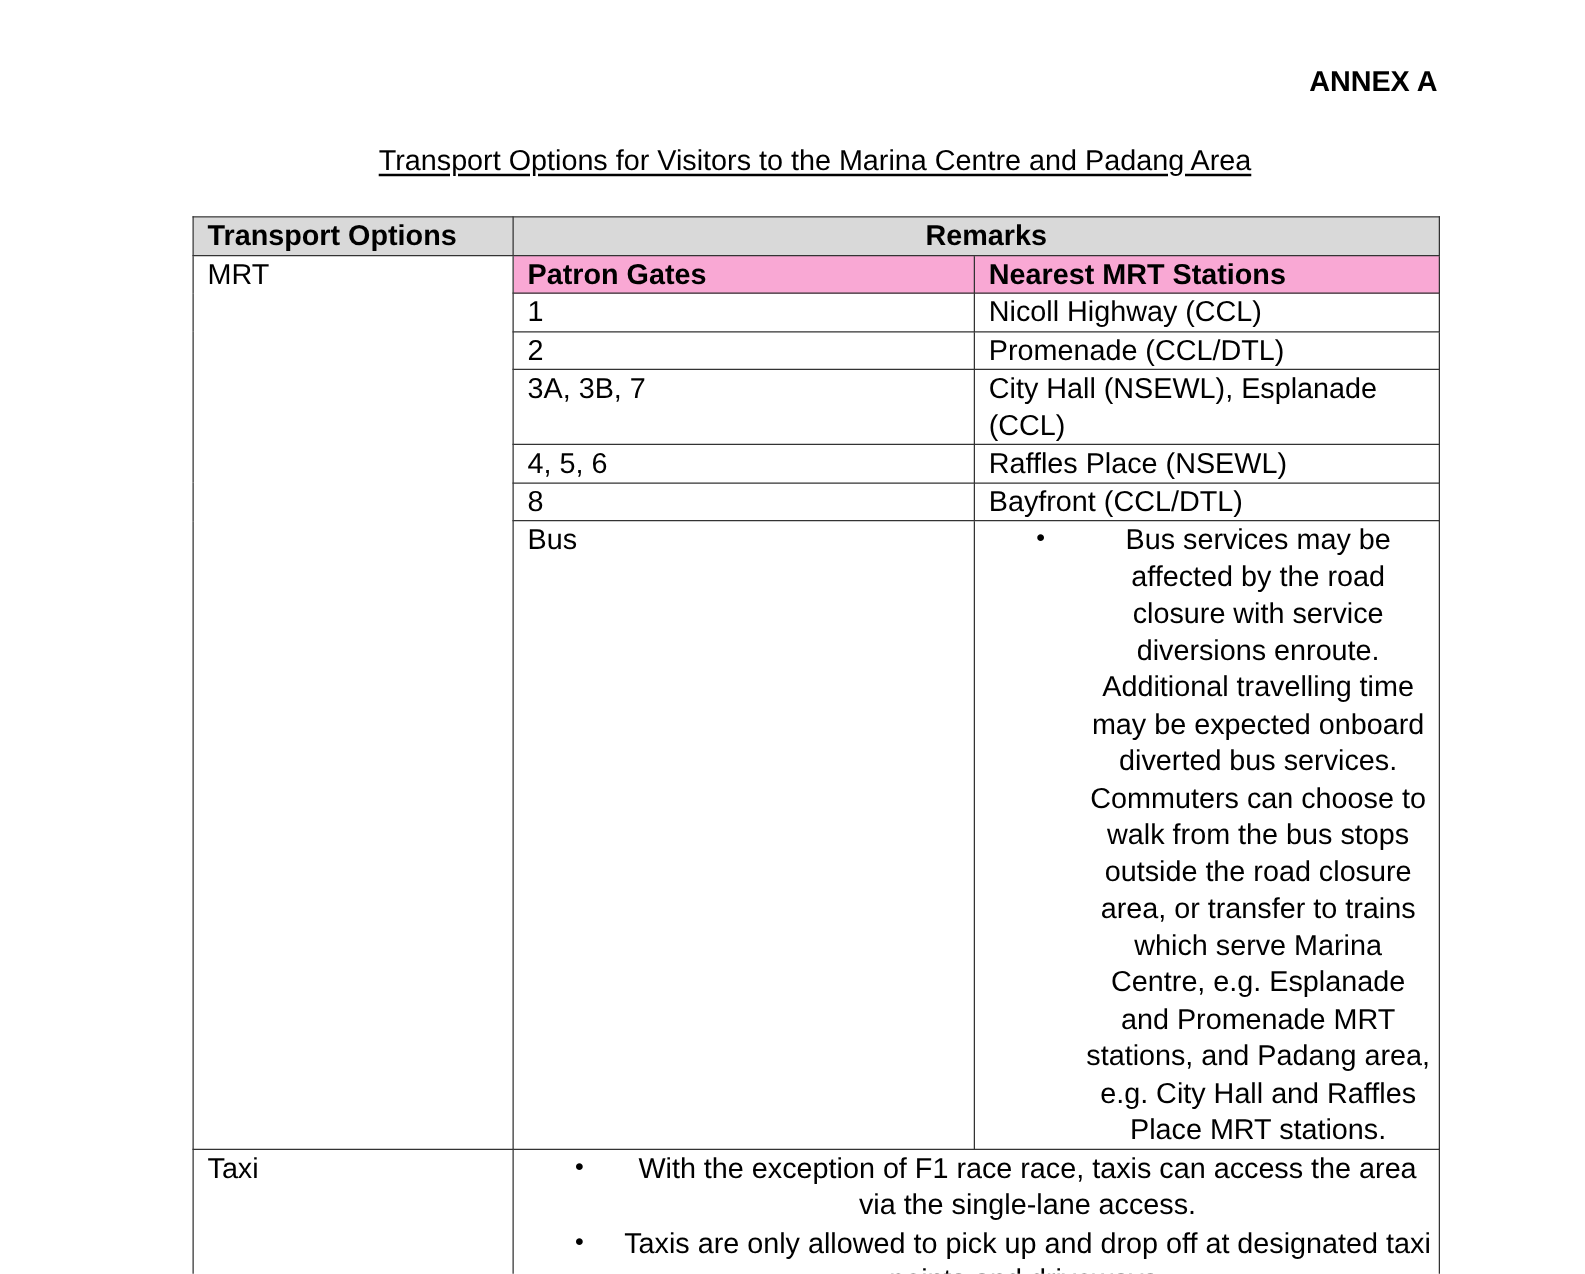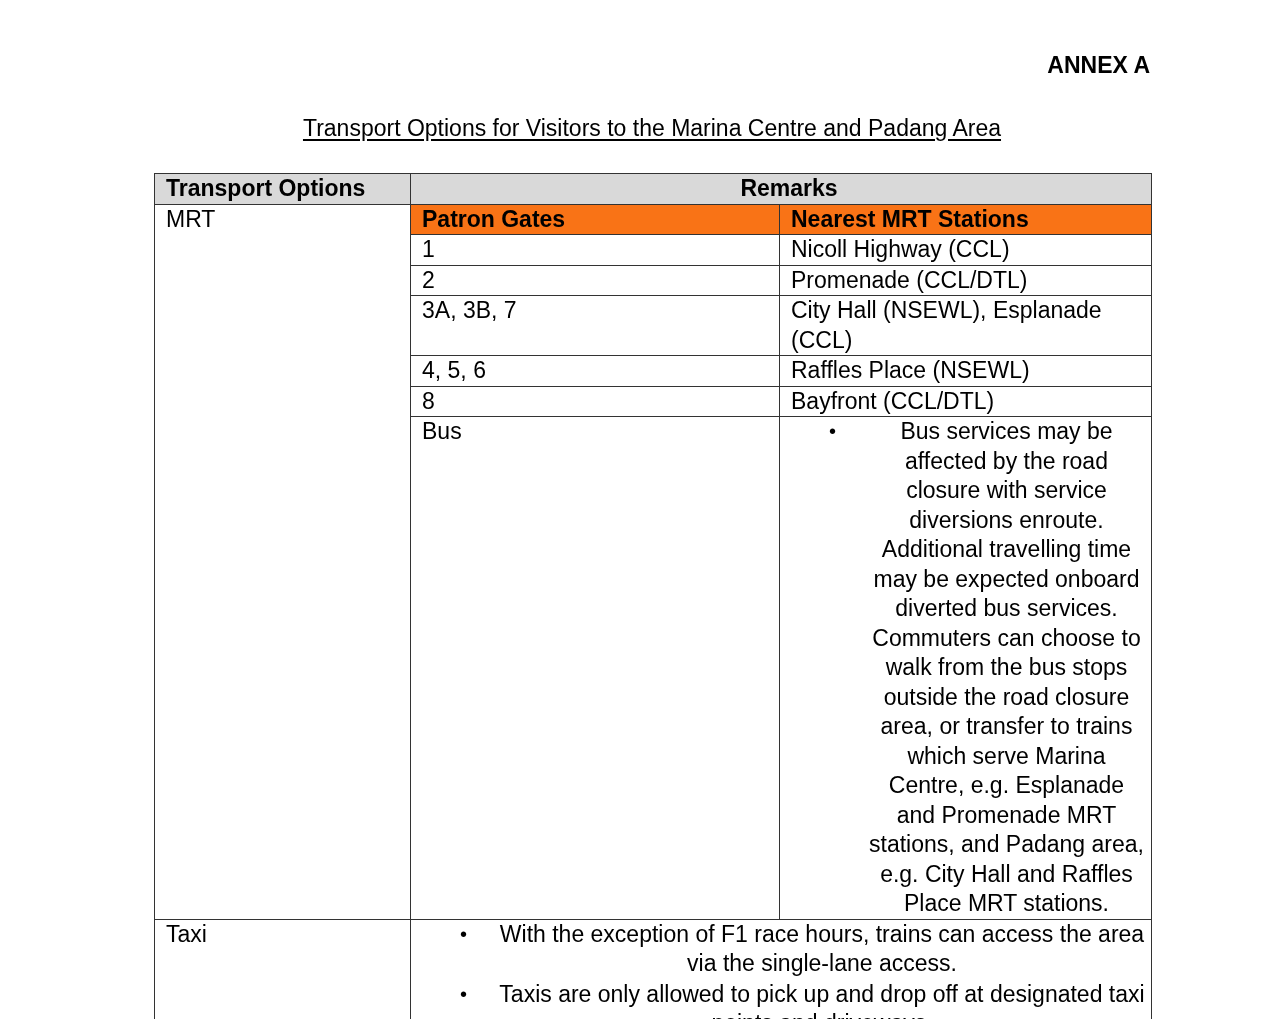--- a/index.html
+++ b/index.html
@@ -7,21 +7,21 @@
          font-family: "Liberation Sans", sans-serif; color: #000; }
   .annex { position: absolute; top: 52px; right: 118px; font-size: 23px; font-weight: bold; }
   .title { position: absolute; top: 115px; left: 0; width: 1304px; text-align: center;
            font-size: 23px; text-decoration: underline; text-underline-offset: 3px; }
   table.tbl { position: absolute; left: 154px; top: 173px; border-collapse: collapse;
               width: 997px; font-size: 23px; table-layout: fixed; }
   .tbl td, .tbl th { border: 1.3px solid #333; padding: 0 0 0 11px; vertical-align: top;
               line-height: 29.5px; text-align: left; }
   .tbl th.hdr { background: #d9d9d9; font-weight: bold; }
   .tbl th.hdr.center { text-align: center; padding-left: 16px; }
-  .tbl th.sub { background: #f97316; font-weight: bold; }
+  .tbl th.sub { background: #f9a8d4; font-weight: bold; }
   .tbl td.opt { font-weight: normal; }
   .tbl td.remarks { padding-left: 0; padding-right: 6px; }
   ul.bul { margin: 0; padding: 0 0 0 88px; list-style: none; }
   ul.bul li { position: relative; text-align: center; }
   ul.bul li::before { content: "•"; position: absolute; left: -39px; top: 0; font-size: 20px; }
   ul.bul li + li { margin-top: 1px; }
 </style>
 </head>
 <body>
 
@@ -71,20 +71,20 @@
       <ul class="bul">
         <li>Bus services may be affected by the road closure with service diversions enroute. Additional travelling time may be expected onboard diverted bus services. Commuters can choose to walk from the bus stops outside the road closure area, or transfer to trains which serve Marina Centre, e.g. Esplanade and Promenade MRT stations, and Padang area, e.g. City Hall and Raffles Place MRT stations.</li>
       </ul>
     </td>
   </tr>
 
   <tr>
     <td class="opt">Taxi</td>
     <td class="remarks" colspan="2">
       <ul class="bul">
-        <li>With the exception of F1 race hours, trains can access the area via the single-lane access.</li>
+        <li>With the exception of F1 race race, taxis can access the area via the single-lane access.</li>
         <li>Taxis are only allowed to pick up and drop off at designated taxi points and driveways.</li>
       </ul>
     </td>
   </tr>
 
 </tbody>
   </table>
 
 </body></html>

